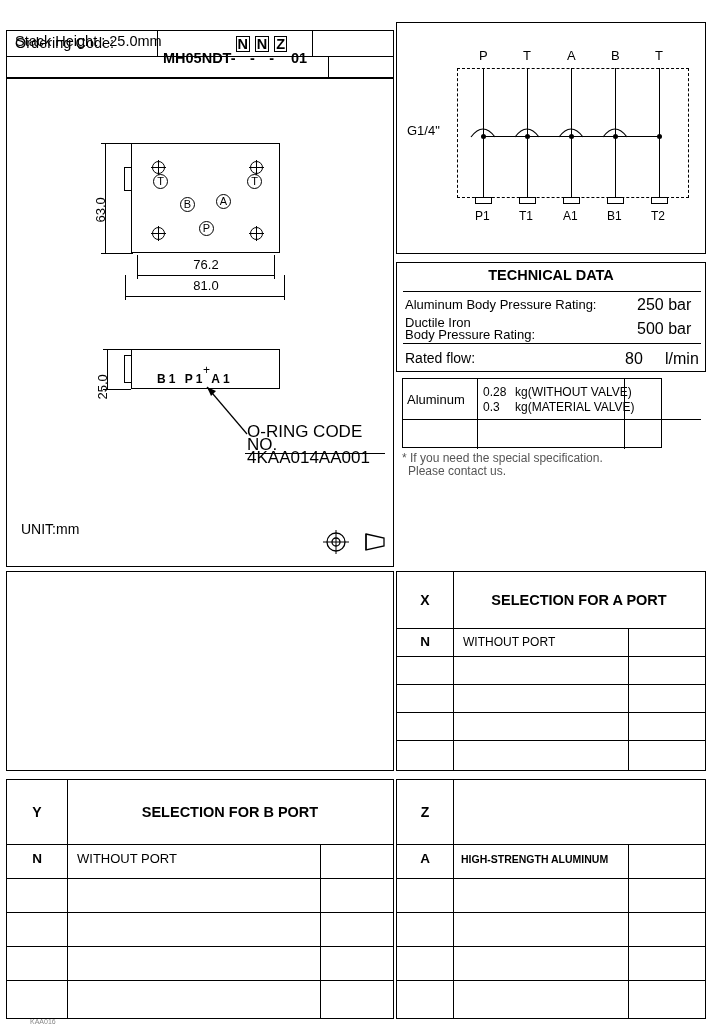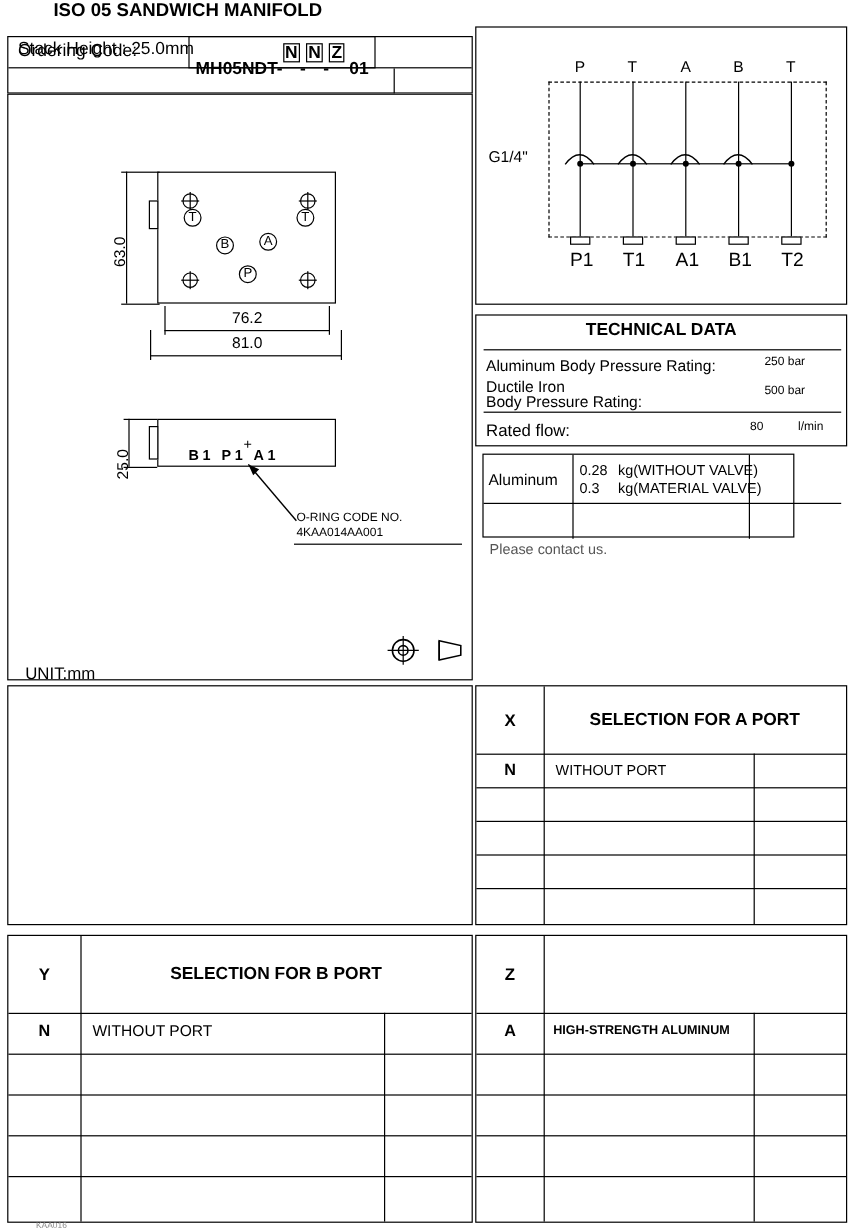--- a/index.html
+++ b/index.html
@@ -72,21 +72,21 @@
   }
   #stack-label {
     position: absolute; left: 8px; top: 2px; font-size: 14.5px;
   }
 
   
   #drawing-box {
     left: 6px; top: 78px; width: 388px; height: 489px;
   }
   #unit-label {
-    position: absolute; left: 14px; top: 442px; font-size: 14px; margin-top: 32px;
+    position: absolute; left: 14px; top: 442px; font-size: 14px;
   }
 
   
   #fv-rect {
     position: absolute; left: 124px; top: 64px; width: 149px; height: 110px;
     border: 1px solid #000; box-sizing: border-box;
   }
   #fv-tab {
     position: absolute; left: 117px; top: 88px; width: 8px; height: 24px;
     border: 1px solid #000; box-sizing: border-box; background: #fff;
@@ -141,21 +141,21 @@
   }
   #sv-tab {
     position: absolute; left: 117px; top: 276px; width: 8px; height: 28px;
     border: 1px solid #000; box-sizing: border-box; background: #fff;
   }
   #sv-ports {
     position: absolute; left: 150px; top: 293px;
     font-size: 12px; font-weight: bold; letter-spacing: 3px;
   }
   #oring-text {
-    position: absolute; left: 240px; top: 346px; font-size: 10px;
+    position: absolute; left: 240px; top: 346px; font-size: 17px;
     line-height: 13px;
   }
   #oring-underline {
     position: absolute; left: 238px; top: 374px; width: 140px; height: 1px;
     background: #000;
   }
 
   
   #proj-sym { position: absolute; left: 315px; top: 450px; }
 
@@ -163,21 +163,21 @@
   #schem-box {
     left: 396px; top: 22px; width: 310px; height: 232px;
   }
   #g14-label { position: absolute; left: 10px; top: 100px; font-size: 13px; }
   #schem-dash {
     position: absolute; left: 60px; top: 45px; width: 232px; height: 130px;
     border: 1px dashed #000;
     box-sizing: border-box;
   }
   .top-port-label { position: absolute; font-size: 13px; }
-  .bot-port-label { position: absolute; font-size: 16px; }
+  .bot-port-label { position: absolute; font-size: 12px; }
   .schem-vline { position: absolute; width: 1px; background: #000; }
   .schem-hline { position: absolute; height: 1px; background: #000; }
   .schem-dot {
     position: absolute; width: 5px; height: 5px; border-radius: 50%;
     background: #000;
   }
   .schem-foot {
     position: absolute; width: 17px; height: 7px;
     border: 1px solid #000; box-sizing: border-box; background: #fff;
   }
@@ -190,21 +190,21 @@
     position: absolute; left: 0; top: 4px; width: 100%;
     text-align: center; font-size: 14.5px; font-weight: bold;
   }
   #tech-div1 {
     position: absolute; left: 6px; top: 28px; width: 298px; height: 1px; background: #000;
   }
   #tech-div2 {
     position: absolute; left: 6px; top: 80px; width: 298px; height: 1px; background: #000;
   }
   .tech-lbl { position: absolute; font-size: 13px; }
-  .tech-val { position: absolute; font-size: 10px; }
+  .tech-val { position: absolute; font-size: 16px; }
 
   
   #weight-box {
     left: 402px; top: 378px; width: 260px; height: 70px; text-align: right;
   }
   #weight-vline {
     position: absolute; left: 74px; top: 0; width: 1px; height: 70px; background: #000;
   }
   #weight-vline2 {
     position: absolute; left: 221px; top: 0; width: 1px; height: 70px; background: #000;
@@ -242,21 +242,20 @@
 
   #corner-text {
     position: absolute; left: 30px; top: 1018px; font-size: 7px; color: #888;
   }
 </style>
 </head>
 <body>
 
 <div class="page">
 
-  <div id="doc-title">ISO 05 SANDWICH MANIFOLD</div>
 
   <div class="box" id="order-box">
     <div id="order-row1"></div>
     <div id="order-label">Ordering Code:</div>
     <div id="order-code-cell">
       <span class="codepart">MH05NDT-</span>
         <span class="boxed">N</span>
         <span class="codepart">-</span>
         <span class="boxed">N</span>
         <span class="codepart">-</span>
@@ -390,20 +389,21 @@
     <div id="weight-vline2"></div>
     <div id="weight-hline"></div>
     <div id="weight-mat">Aluminum</div>
     <div class="weight-line" style="left:80px; top:6px;">0.28</div>
     <div class="weight-line" style="left:112px; top:6px;">kg(WITHOUT VALVE)</div>
     <div class="weight-line" style="left:80px; top:21px;">0.3</div>
     <div class="weight-line" style="left:112px; top:21px;">kg(MATERIAL VALVE)</div>
   </div>
 
   <div id="note-text">
+    <div>* If you need the special specification.</div>
     <div style="padding-left:6px;">Please contact us.</div>
   </div>
 
   <div class="opt-box" id="blank-box"></div>
 
   <div class="opt-box" id="x-box">
     <div class="opt-head-v" style="left:56px; top:0; height:198px;"></div>
     <div class="opt-head-v" style="left:231px; top:56px; height:142px;"></div>
     <div class="opt-hline" style="left:0; top:56px; width:308px;"></div>
     <div class="opt-key" style="left:0; top:20px; width:56px;">X</div>

